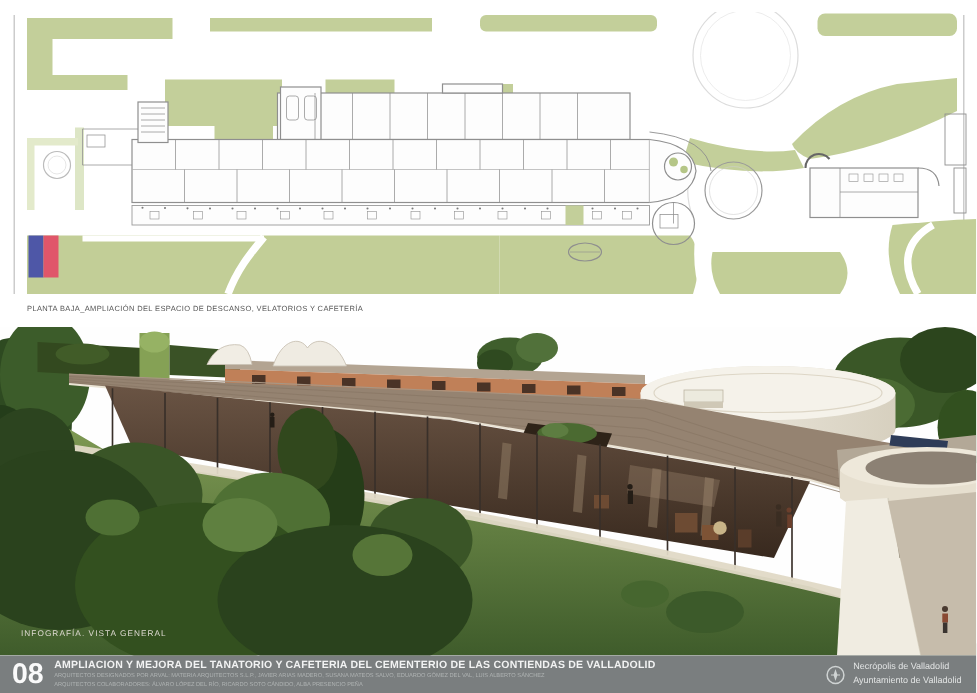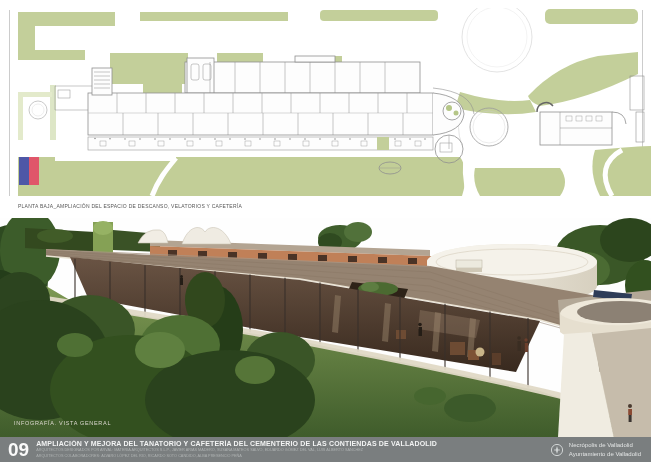--- a/index.html
+++ b/index.html
@@ -365,21 +365,21 @@
         <ellipse cx="160" cy="350" rx="25" ry="18" fill="#5f8040"></ellipse>
         <ellipse cx="255" cy="370" rx="20" ry="14" fill="#567538"></ellipse>
         <ellipse cx="75" cy="345" rx="18" ry="12" fill="#4f7034"></ellipse>
       </g>
     </svg>
   </div>
 
   <div class="abs render-label">INFOGRAFÍA. VISTA GENERAL</div>
 
   <div class="abs footer">
-    <div class="sheet-num">09</div>
+    <div class="sheet-num">08</div>
     <div class="titleblock">
       <div class="sheet-title">AMPLIACIÓN Y MEJORA DEL TANATORIO Y CAFETERÍA DEL CEMENTERIO DE LAS CONTIENDAS DE VALLADOLID</div>
       <div class="credits">
         <div>ARQUITECTOS DESIGNADOS POR ARVAL: MATERIA ARQUITECTOS S.L.P., JAVIER ARIAS MADERO, SUSANA MATEOS SALVO, EDUARDO GÓMEZ DEL VAL, LUIS ALBERTO SÁNCHEZ</div>
         <div>ARQUITECTOS COLABORADORES: ÁLVARO LÓPEZ DEL RÍO, RICARDO SOTO CÁNDIDO, ALBA PRESENCIO PEÑA</div>
       </div>
     </div>
     <div class="org">
       <span>
         <svg width="14" height="14" viewBox="0 0 14 14">

